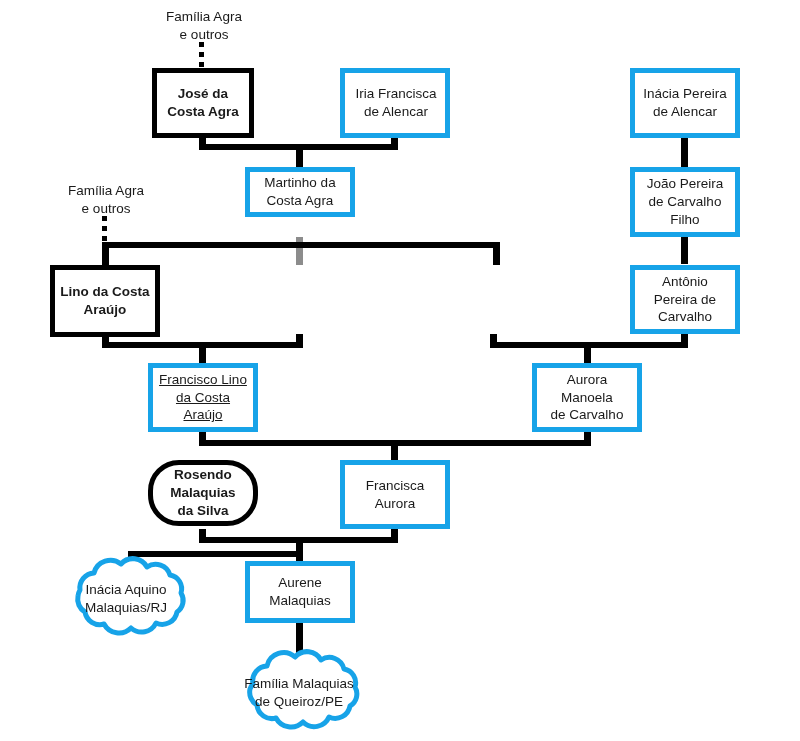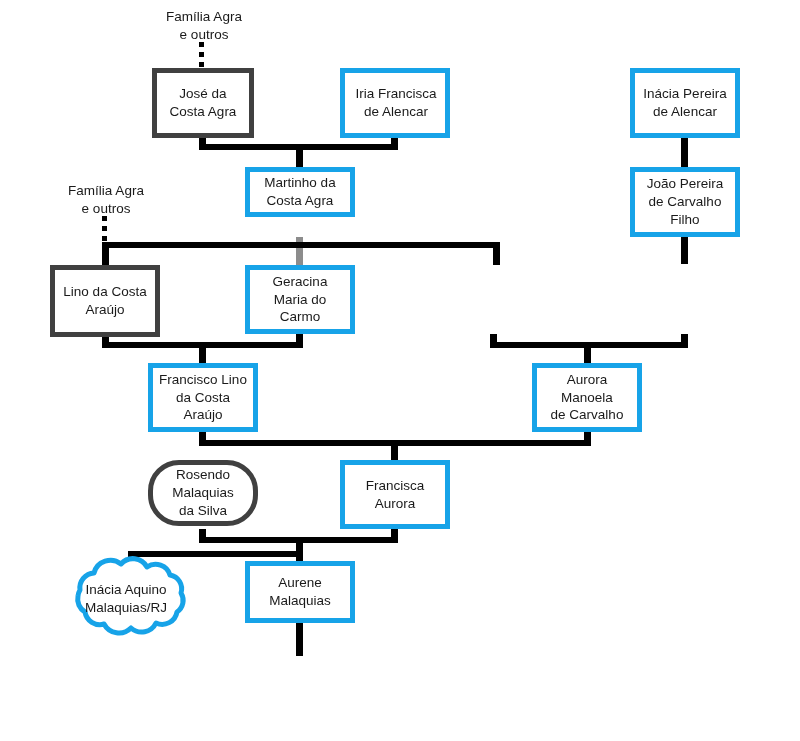--- a/index.html
+++ b/index.html
@@ -25,21 +25,21 @@
     justify-content:center;
     text-align:center;
     color:#1a1a1a;
     font-size:13.5px;
     line-height:1.32;
     z-index:6;
     padding:2px 4px;
     white-space:pre-line;
   }
   .node.blue{ border:5px solid #17A3E8; }
-  .node.gray{ border:5px solid #404040; }
+  .node.gray{ border:5px solid #000000;font-weight:bold; }
 
   
   .ln{ position:absolute; background:#000000; z-index:3; }
   .ln.grayline{ background:#8c8c8c; }
 
   
   .dash{
     position:absolute;
     width:5px;
     z-index:3;
@@ -144,37 +144,37 @@
 
   <div class="ln" style="left:102px; top:242px; width:398px; height:6px;"></div>
   <div class="ln" style="left:102px; top:242px; width:7px; height:23px;"></div>
   <div class="ln" style="left:493px; top:242px; width:7px; height:23px;"></div>
 
   <div class="ln" style="left:681px; top:237px; width:7px; height:27px;"></div>
 
   <div class="node gray" style="left:50px; top:265px; width:110px; height:72px;">Lino da Costa
 Araújo</div>
 
-  <div class="node blue" style="left:245px; top:265px; width:110px; height:69px;">Geracina
-Maria do
-Carmo</div>
-
-
+
+
+  <div class="node blue" style="left:630px; top:265px; width:110px; height:69px;">Antônio
+Pereira de
+Carvalho</div>
 
   <div class="ln" style="left:102px; top:334px; width:7px;  height:14px;"></div>
   <div class="ln" style="left:296px; top:334px; width:7px;  height:14px;"></div>
   <div class="ln" style="left:102px; top:342px; width:201px; height:6px;"></div>
   <div class="ln" style="left:199px; top:342px; width:7px;  height:21px;"></div>
 
   <div class="ln" style="left:490px; top:334px; width:7px;  height:14px;"></div>
   <div class="ln" style="left:681px; top:334px; width:7px;  height:14px;"></div>
   <div class="ln" style="left:490px; top:342px; width:198px; height:6px;"></div>
   <div class="ln" style="left:584px; top:342px; width:7px;  height:21px;"></div>
 
-  <div class="node blue" style="left:148px; top:363px; width:110px; height:69px;">Francisco Lino
+  <div class="node blue" style="left:148px; top:363px; width:110px; height:69px;text-decoration:underline;">Francisco Lino
 da Costa
 Araújo</div>
 
   <div class="node blue" style="left:532px; top:363px; width:110px; height:69px;">Aurora
 Manoela
 de Carvalho</div>
 
   <div class="ln" style="left:199px; top:432px; width:7px;  height:14px;"></div>
   <div class="ln" style="left:584px; top:432px; width:7px;  height:14px;"></div>
   <div class="ln" style="left:199px; top:440px; width:392px; height:6px;"></div>
@@ -213,15 +213,34 @@
                a16 16 0 0 1 -25 5
                a17 17 0 0 1 -27 -4
                a15 15 0 0 1 -19 -12
                a15 15 0 0 1 -7 -16
                a14 14 0 0 1 2 -6 Z" fill="#ffffff" stroke="#17A3E8" stroke-width="5" stroke-linejoin="round" stroke-linecap="round"></path>
     </svg>
     <div class="ctext">Inácia Aquino
 Malaquias/RJ</div>
   </div>
 
+  <div class="cloud" style="left:222px; top:653px; width:154px; height:80px;">
+    <svg width="154" height="80" viewBox="0 0 154 80" aria-hidden="true">
+      <path d="M31 31
+               a15 15 0 0 1 14 -18
+               a17 17 0 0 1 28 -9
+               a16 16 0 0 1 26 3
+               a15 15 0 0 1 23 9
+               a14 14 0 0 1 11 18
+               a14 14 0 0 1 -5 19
+               a15 15 0 0 1 -21 11
+               a16 16 0 0 1 -26 5
+               a17 17 0 0 1 -27 -4
+               a15 15 0 0 1 -19 -13
+               a15 15 0 0 1 -7 -16
+               a14 14 0 0 1 3 -5 Z" fill="#ffffff" stroke="#17A3E8" stroke-width="5" stroke-linejoin="round" stroke-linecap="round"></path>
+    </svg>
+    <div class="ctext">Família Malaquias
+de Queiroz/PE</div>
+  </div>
 
 
 </div>
 
 </body></html>

